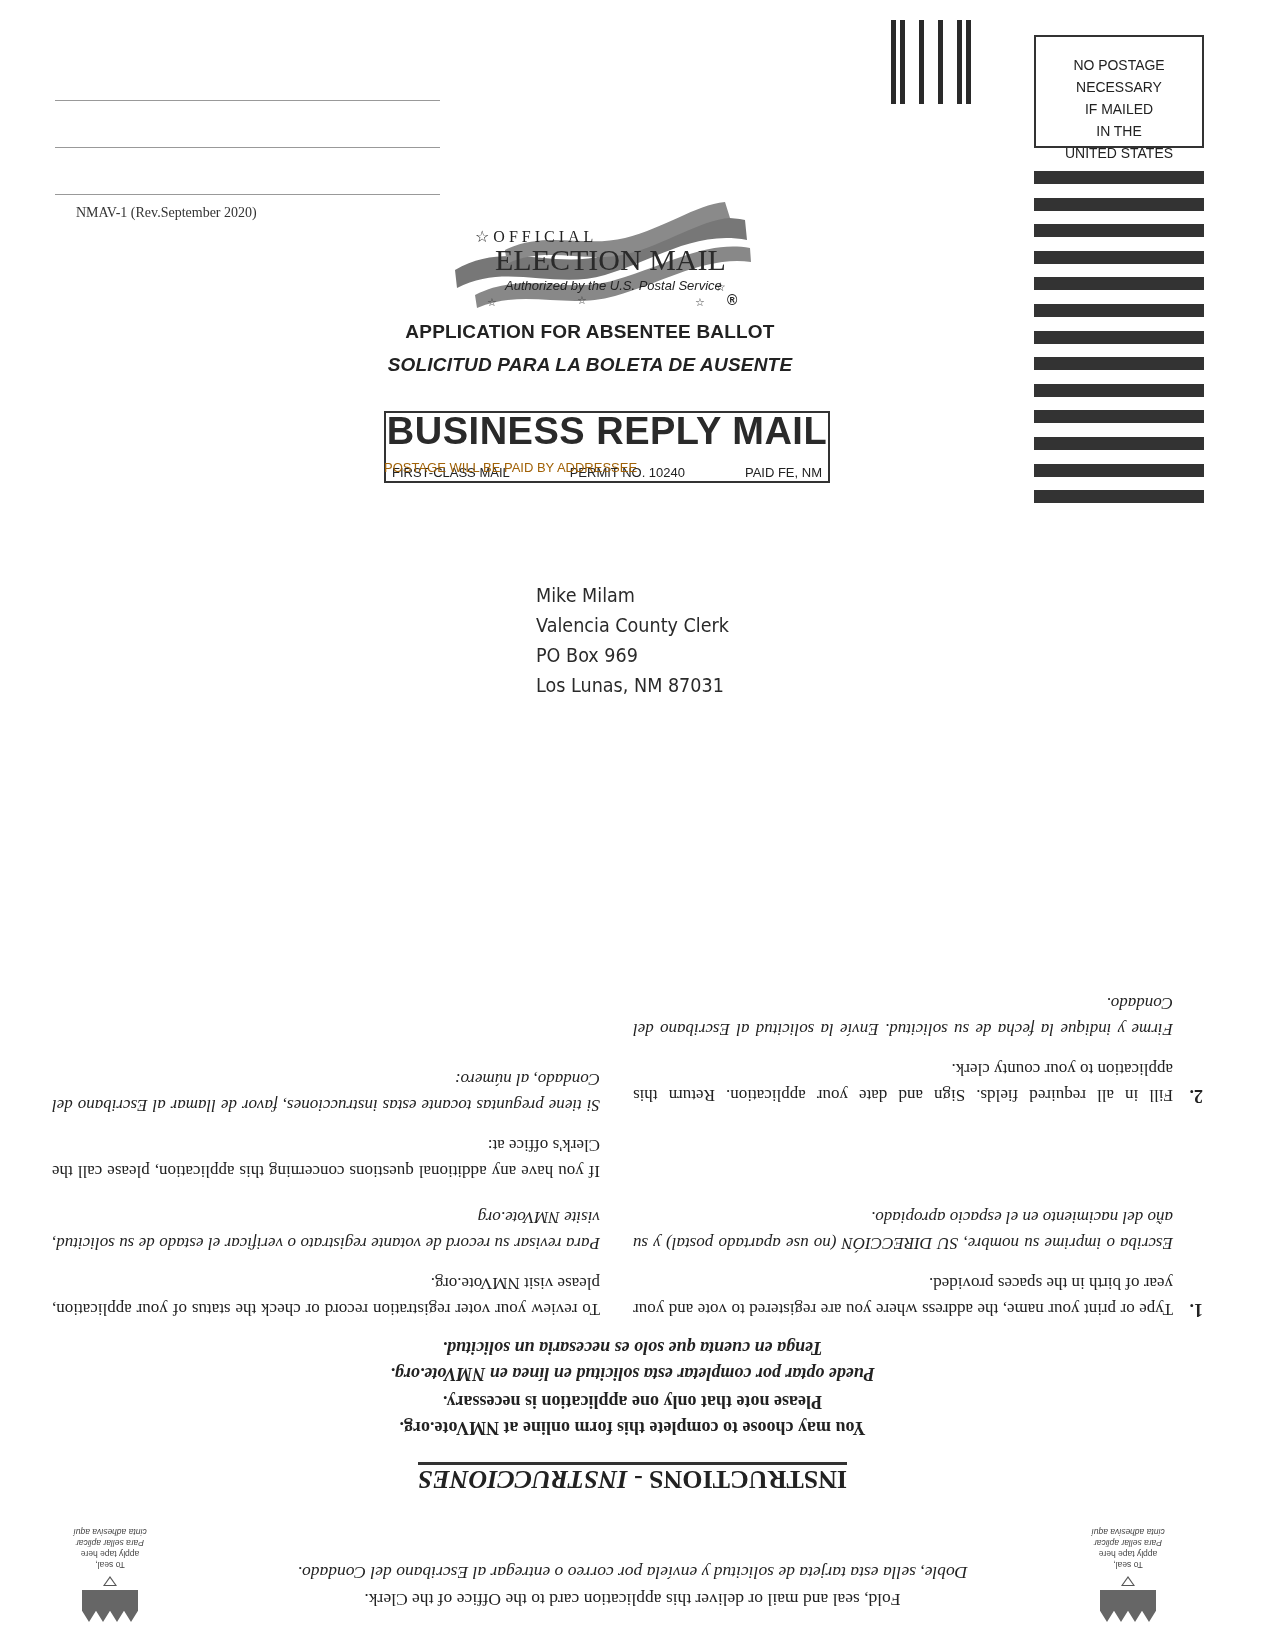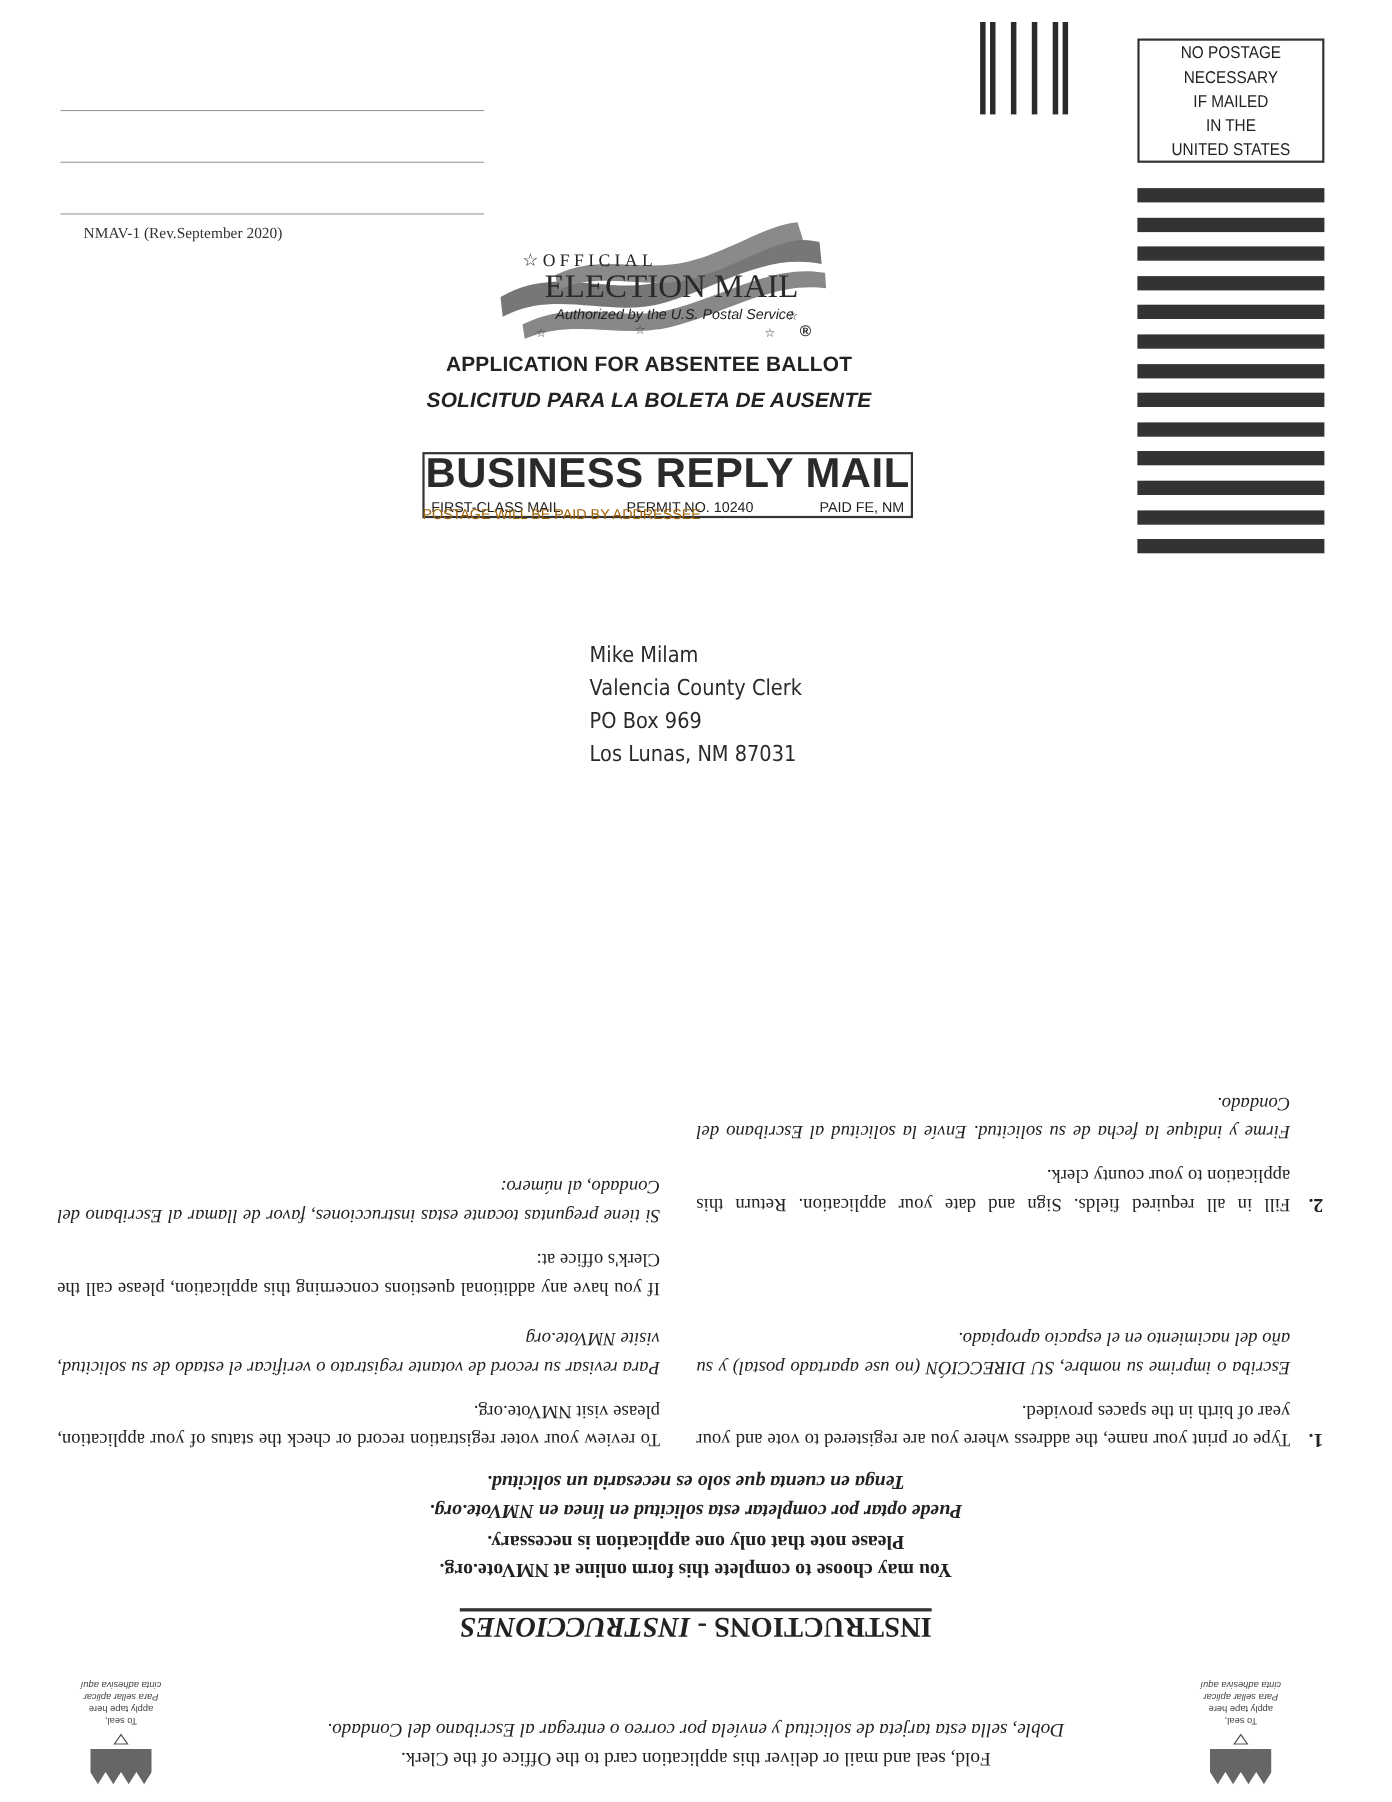--- a/index.html
+++ b/index.html
@@ -7,33 +7,33 @@
   .abs { position:absolute; }
 
   
   .ret-line { position:absolute; left:55px; width:385px; height:1px; background:#999; }
   .form-id { left:76px; top:205px; font-family:"Liberation Serif", serif; font-size:14px; color:#333; }
 
   
   .vbar { position:absolute; top:20px; width:5px; height:84px; background:#2a2a2a; }
 
   
-  .postage-box { left:1034px; top:35px; width:170px; height:113px; border:2px solid #333; box-sizing:border-box; text-align:center; font-size:15.5px; line-height:22px; color:#222; padding-top:1px; }
+  .postage-box { left:1034px; top:35px; width:170px; height:113px; border:2px solid #333; box-sizing:border-box; text-align:center; font-size:15.5px; line-height:22px; color:#222; padding-top:17px; }
   .postage-box div { transform:scaleX(0.9); }
 
   
   .hbars { left:1034px; top:171px; width:170px; }
   .hbar { width:170px; height:13px; background:#333; margin-bottom:13.6px; }
 
   
   .logo { left:445px; top:200px; width:320px; height:120px; }
 
   .title { left:360px; width:460px; text-align:center; font-weight:bold; font-size:19px; color:#222; letter-spacing:0.2px; }
 
-  .brm-box { left:384px; top:411px; width:446px; height:60px; border:2px solid #333; box-sizing:border-box; }
+  .brm-box { left:384px; top:411px; width:446px; height:72px; border:2px solid #333; box-sizing:border-box; }
   .brm-title { position:absolute; left:0; right:0; top:-3px; text-align:center; font-weight:bold; font-size:38px; letter-spacing:0.5px; color:#2a2a2a; }
   .brm-sub { position:absolute; left:6px; right:6px; bottom:1px; display:flex; justify-content:space-between; font-size:13px; color:#222; }
   .postage-paid { left:384px; top:460px; width:446px; text-align:left; font-size:13px; color:#a16207; }
 
   .address { left:536px; top:580px; font-family:"DejaVu Sans", sans-serif; font-size:20px; line-height:30px; color:#2a2a2a; transform:scaleX(0.88); transform-origin:left top; }
 
   
   .instr-panel { position:absolute; left:0; top:1000px; width:1265px; height:638px; transform:rotate(180deg); font-family:"Liberation Serif", serif; color:#222; }
   .fold-text { position:absolute; left:0; right:0; text-align:center; font-size:17.5px; }
   .tape { position:absolute; top:16px; width:90px; text-align:center; font-size:8.5px; line-height:11px; font-family:"Liberation Sans", sans-serif; color:#444; }

